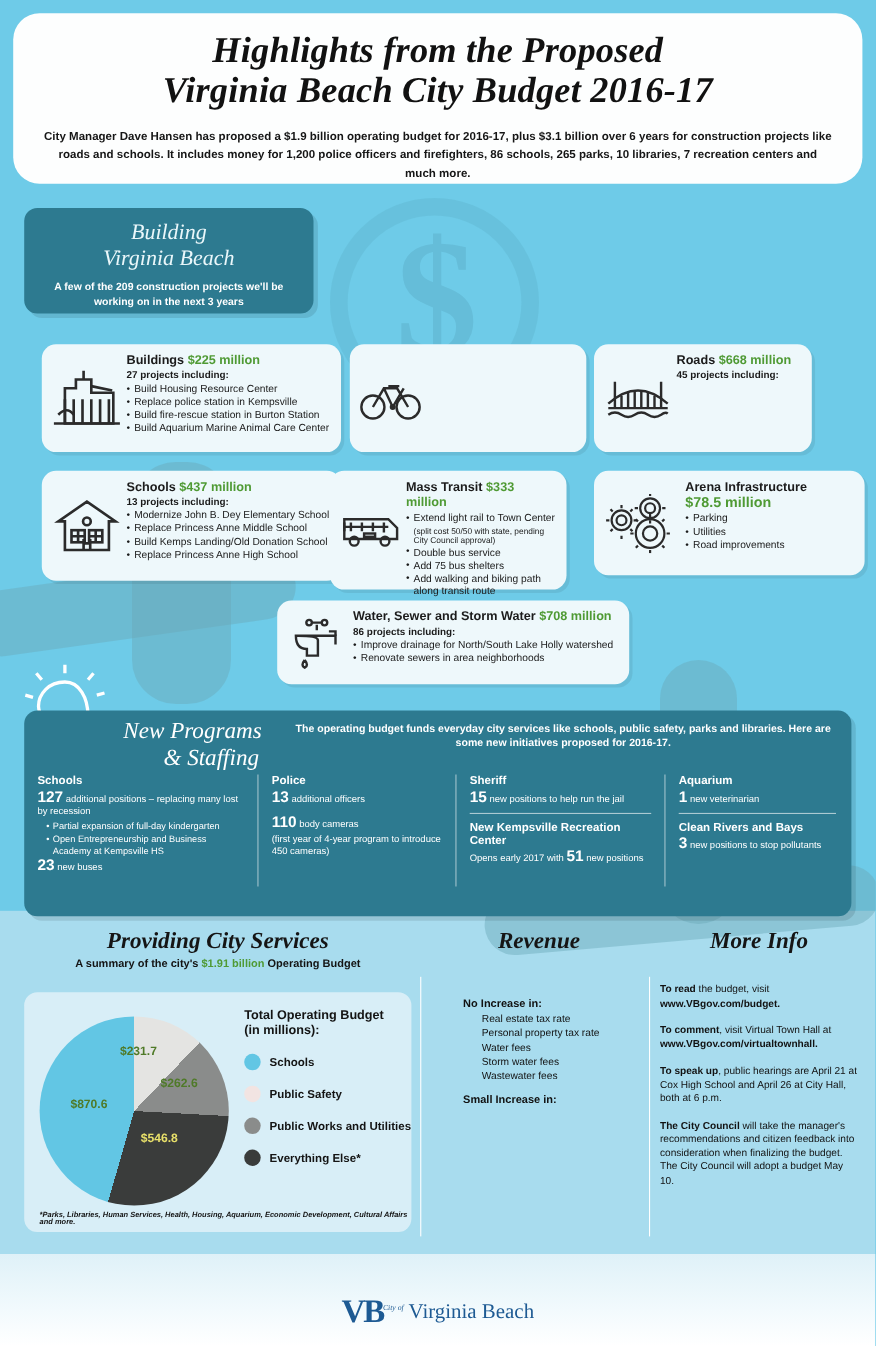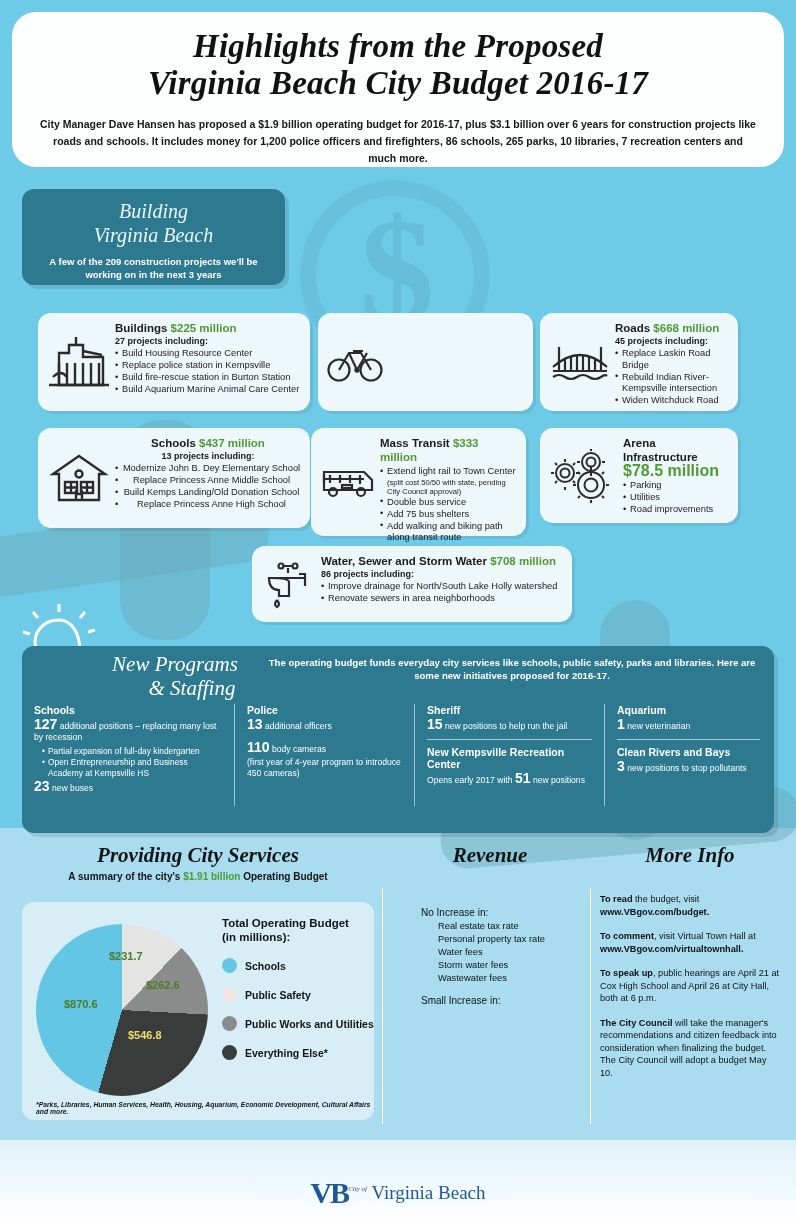--- a/index.html
+++ b/index.html
@@ -120,21 +120,21 @@
   .pielabel { position:absolute; font-size:11px; font-weight:bold; }
   .legend { position:absolute; left:200px; top:56px; }
   .legend-title { position:absolute; left:200px; top:14px; font-size:11.5px; font-weight:bold; line-height:14px; color:#141414; }
   .lg-row { display:flex; align-items:center; margin-bottom:14px; }
   .lg-dot { width:15px; height:15px; border-radius:50%; margin-right:8px; flex:0 0 auto; }
   .lg-txt { font-size:10.5px; font-weight:bold; color:#141414; }
   .footnote { position:absolute; left:14px; top:199px; font-size:6.8px; font-style:italic; font-weight:bold; color:#141414; }
 
   .rev-wrap { position:absolute; left:392px; top:843px; width:196px; }
   .rev-h { font-size:21px; line-height:24px; }
-  .rev-b { font-size:10px; font-weight:normal; color:#121212; margin-top:40px;padding-left:29px; }
+  .rev-b { font-size:10px; font-weight:bold; color:#121212; margin-top:40px;padding-left:29px; }
   .rev-items { margin:2px 0 0 46px; }
   .rev-items div { font-size:9.3px; line-height:13px; color:#121212; }
   .rev-p { font-size:9.3px; line-height:13px; color:#121212; margin-left:46px; width:140px; }
 
   .info-wrap { position:absolute; left:600px; top:843px; width:180px; }
   .info-h { font-size:21px; line-height:24px; }
   .info-p { font-size:9.2px; line-height:12.5px; color:#121212; margin-top:12px; }
   .info-p b { font-weight:bold; }
 
   .vdiv { position:absolute; width:1px; background:#ffffff; }
@@ -231,29 +231,24 @@
           <path d="M4 40 Q10 36 16 40 Q22 44 28 40 Q34 36 40 40 Q46 44 52 40 Q56 37 58 39"></path>
         </g>
       </svg>
     </div>
     <div class="body">
       <div class="ctitle">
         <span>Roads</span>
         <span class="amt">$668 million</span>
       </div>
       <div class="csub">45 projects including:</div>
-      <ul class="clist">
-        <li>Replace Laskin Road Bridge</li>
-        <li>Rebuild Indian River-Kempsville intersection</li>
-        <li>Widen Witchduck Road</li>
-      </ul>
-    </div>
-  </div>
-
-  <div class="card" style="left:38px;top:428px;width:272px;height:100px;text-align:center;">
+    </div>
+  </div>
+
+  <div class="card" style="left:38px;top:428px;width:272px;height:100px;">
     <div class="ic">
       <svg width="64" height="56" viewBox="0 0 64 56">
         <g fill="none" stroke="#2b2b2b" stroke-width="2.4">
           <path d="M32 6 L58 24 L52 24 L52 50 L12 50 L12 24 L6 24 Z"></path>
           <circle cx="32" cy="24" r="3.5"></circle>
           <rect x="18" y="32" width="12" height="11"></rect>
           <rect x="34" y="32" width="12" height="11"></rect>
           <path d="M24 32 L24 43 M18 37.5 L30 37.5 M40 32 L40 43 M34 37.5 L46 37.5"></path>
           <path d="M29 40 L29 50 M35 40 L35 50 M29 44 L35 44"></path>
         </g>
@@ -267,21 +262,21 @@
       <div class="csub">13 projects including:</div>
       <ul class="clist">
         <li>Modernize John B. Dey Elementary School</li>
         <li>Replace Princess Anne Middle School</li>
         <li>Build Kemps Landing/Old Donation School</li>
         <li>Replace Princess Anne High School</li>
       </ul>
     </div>
   </div>
 
-  <div class="card" style="left:311px;top:428px;width:215px;height:108px;">
+  <div class="card" style="left:300px;top:428px;width:215px;height:108px;">
     <div class="ic">
       <svg width="56" height="40" viewBox="0 0 56 40">
         <g fill="none" stroke="#2b2b2b" stroke-width="2.2">
           <path d="M4 10 L44 10 L52 18 L52 28 L4 28 Z"></path>
           <path d="M10 13 L10 21 M20 13 L20 21 M30 13 L30 21 M40 13 L40 22"></path>
           <path d="M4 13 L4 21 M4 17 L44 17"></path>
           <circle cx="13" cy="30" r="4"></circle>
             <circle cx="41" cy="30" r="4"></circle>
           <rect x="22" y="23" width="10" height="3"></rect>
         </g>
@@ -294,40 +289,40 @@
       </div>
       <ul class="clist">
         <li><span>Extend light rail to Town Center</span><span class="fine">(split cost 50/50 with state, pending City Council approval)</span></li>
         <li>Double bus service</li>
         <li>Add 75 bus shelters</li>
         <li>Add walking and biking path along transit route</li>
       </ul>
     </div>
   </div>
 
-  <div class="card" style="left:540px;top:428px;width:198px;height:95px;">
+  <div class="card" style="left:540px;top:428px;width:246px;height:95px;">
     <div class="ic">
       <svg width="70" height="54" viewBox="0 0 70 54">
         <g fill="none" stroke="#2b2b2b" stroke-width="2">
           <circle cx="16" cy="24" r="9"></circle>
             <circle cx="16" cy="24" r="4.5"></circle>
           <circle cx="42" cy="13" r="9"></circle>
             <circle cx="42" cy="13" r="4.5"></circle>
           <circle cx="42" cy="36" r="13"></circle>
             <circle cx="42" cy="36" r="6.5"></circle>
           <path d="M16 13 L16 10 M16 38 L16 41 M5 24 L2 24 M27 24 L30 24 M8 16 L6 14 M24 32 L26 34 M24 16 L26 14 M8 32 L6 34"></path>
           <path d="M42 2 L42 -1 M42 24 L42 27 M31 13 L28 13 M53 13 L56 13"></path>
           <path d="M42 21 L42 18 M42 51 L42 54 M27 36 L24 36 M57 36 L60 36 M31 25 L29 23 M53 47 L55 49 M53 25 L55 23 M31 47 L29 49"></path>
         </g>
       </svg>
     </div>
     <div class="body">
       <div class="ctitle">
         <div>Arena Infrastructure</div>
-        <div class="amt" style="font-size:16px;">$78.5 million</div>
+        <div class="amt" style="font-size:13px;">$78.5 million</div>
       </div>
       <ul class="clist">
         <li>Parking</li>
         <li>Utilities</li>
         <li>Road improvements</li>
       </ul>
     </div>
   </div>
 
   <div class="card" style="left:252px;top:546px;width:320px;height:76px;">

